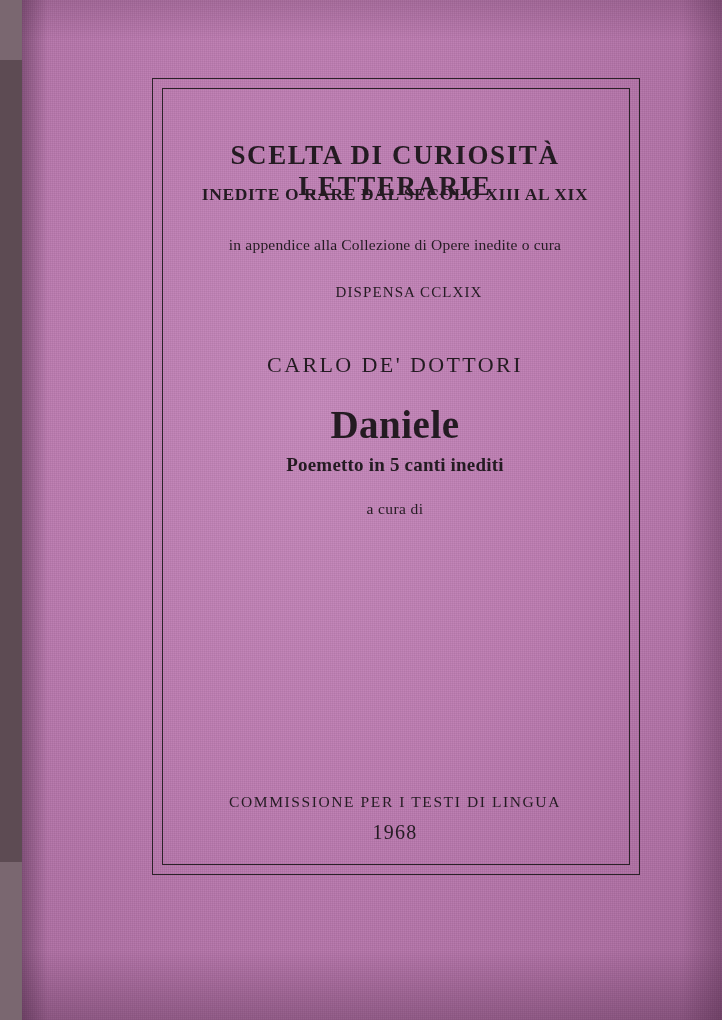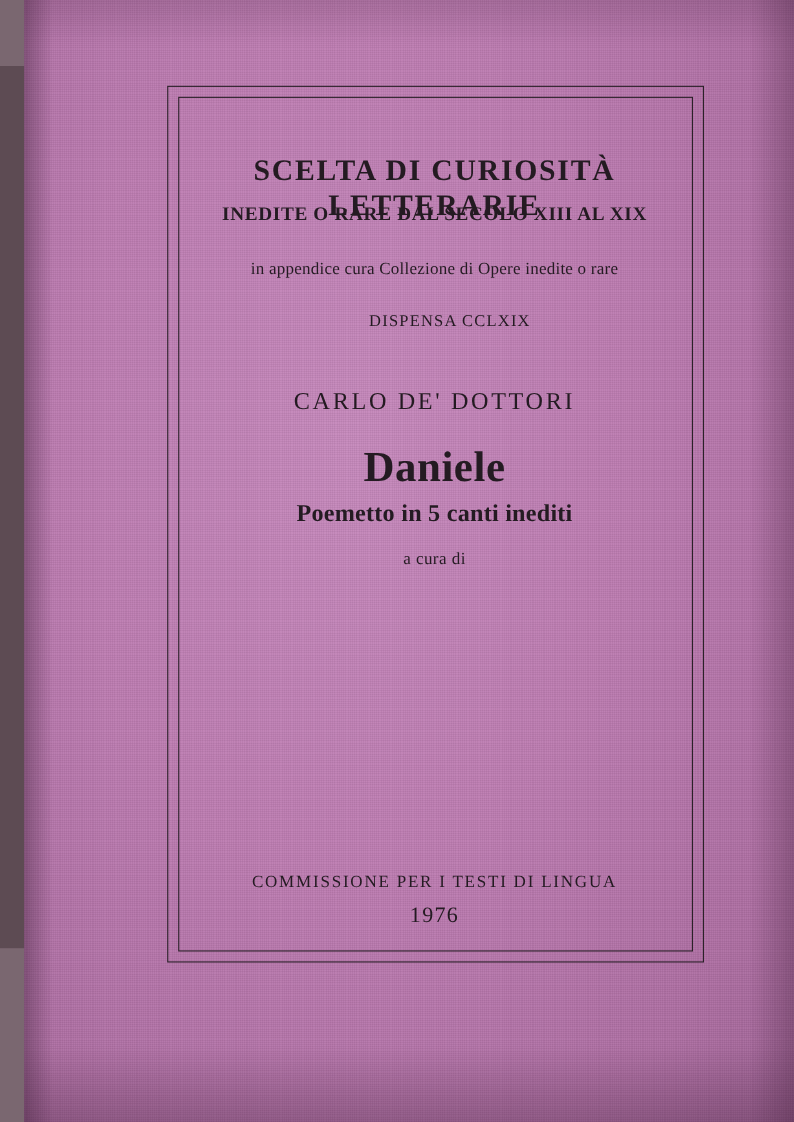--- a/index.html
+++ b/index.html
@@ -129,21 +129,21 @@
   .work-title {
     position: absolute;
     top: 314px; left: 0; right: 0;
     font-size: 39px;
     font-weight: bold;
     letter-spacing: 0.5px;
   }
   .work-subtitle {
     position: absolute;
     top: 366px; left: 0; right: 0;
-    font-size: 22px;
+    font-size: 19px;
     font-weight: bold;
     letter-spacing: 0.2px;
   }
   .editor-label {
     position: absolute;
     top: 412px; left: 0; right: 0;
     font-size: 15.5px;
     letter-spacing: 0.4px;
   }
   .editor-name {
@@ -190,26 +190,26 @@
   <div class="edge-shadow-top"></div>
   <div class="edge-shadow-right"></div>
   <div class="edge-shadow-bottom"></div>
 
   <div class="frame-outer"></div>
   <div class="frame-inner"></div>
 
   <div class="text-block">
     <div class="series-title">Scelta di Curiosità Letterarie</div>
     <div class="series-sub">inedite o rare dal secolo XIII al XIX</div>
-    <div class="series-note">in appendice cura Collezione di Opere inedite o rare</div>
+    <div class="series-note">in appendice alla Collezione di Opere inedite o cura</div>
     <div class="dispensa">Dispensa CCLXIX</div>
 
     <div class="author">Carlo De' Dottori</div>
     <div class="work-title">Daniele</div>
     <div class="work-subtitle">Poemetto in 5 canti inediti</div>
 
     <div class="editor-label">a cura di</div>
 
     <div class="publisher">Commissione per i Testi di Lingua</div>
-    <div class="year">1976</div>
+    <div class="year">1968</div>
   </div>
 
 </div>
 
 </body></html>

